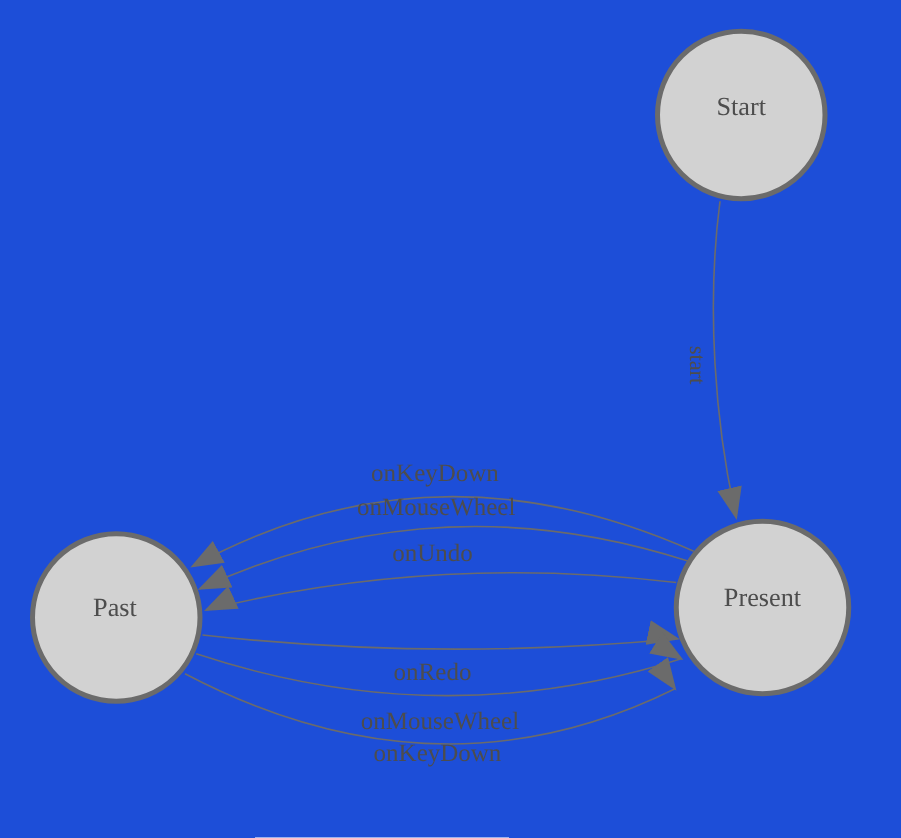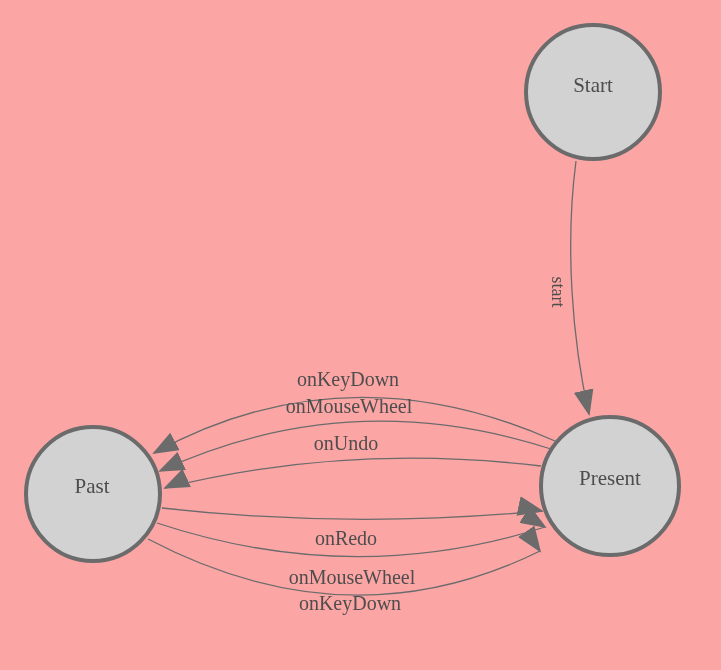--- a/index.html
+++ b/index.html
@@ -4,21 +4,21 @@
 <style>
   html, body {
     margin: 0;
     padding: 0;
     background: #ffffff;
   }
   .stage {
     position: relative;
     width: 721px;
     height: 670px;
-    background: #fca5a5;
+    background: #1d4ed8;
     overflow: hidden;
   }
   svg.diagram {
     display: block;
     font-family: "Liberation Serif", serif;
   }
   .node-circle {
     stroke-width: 4px;
   }
   .node-label {

